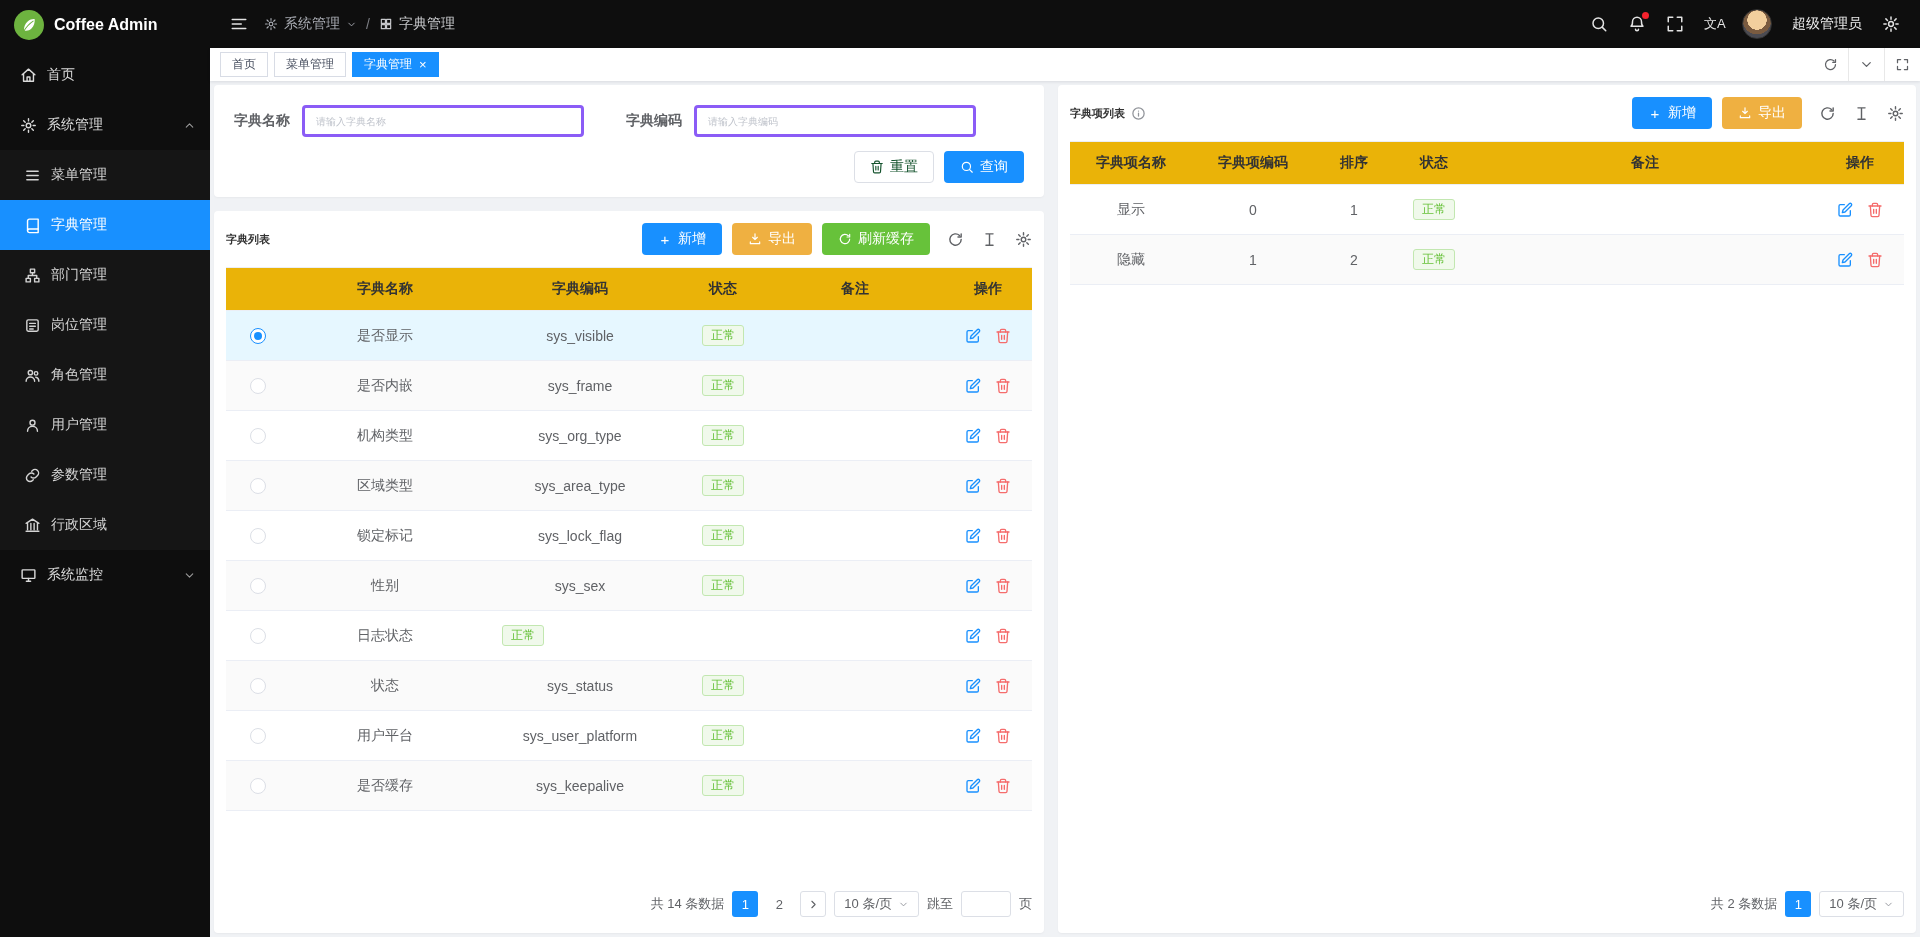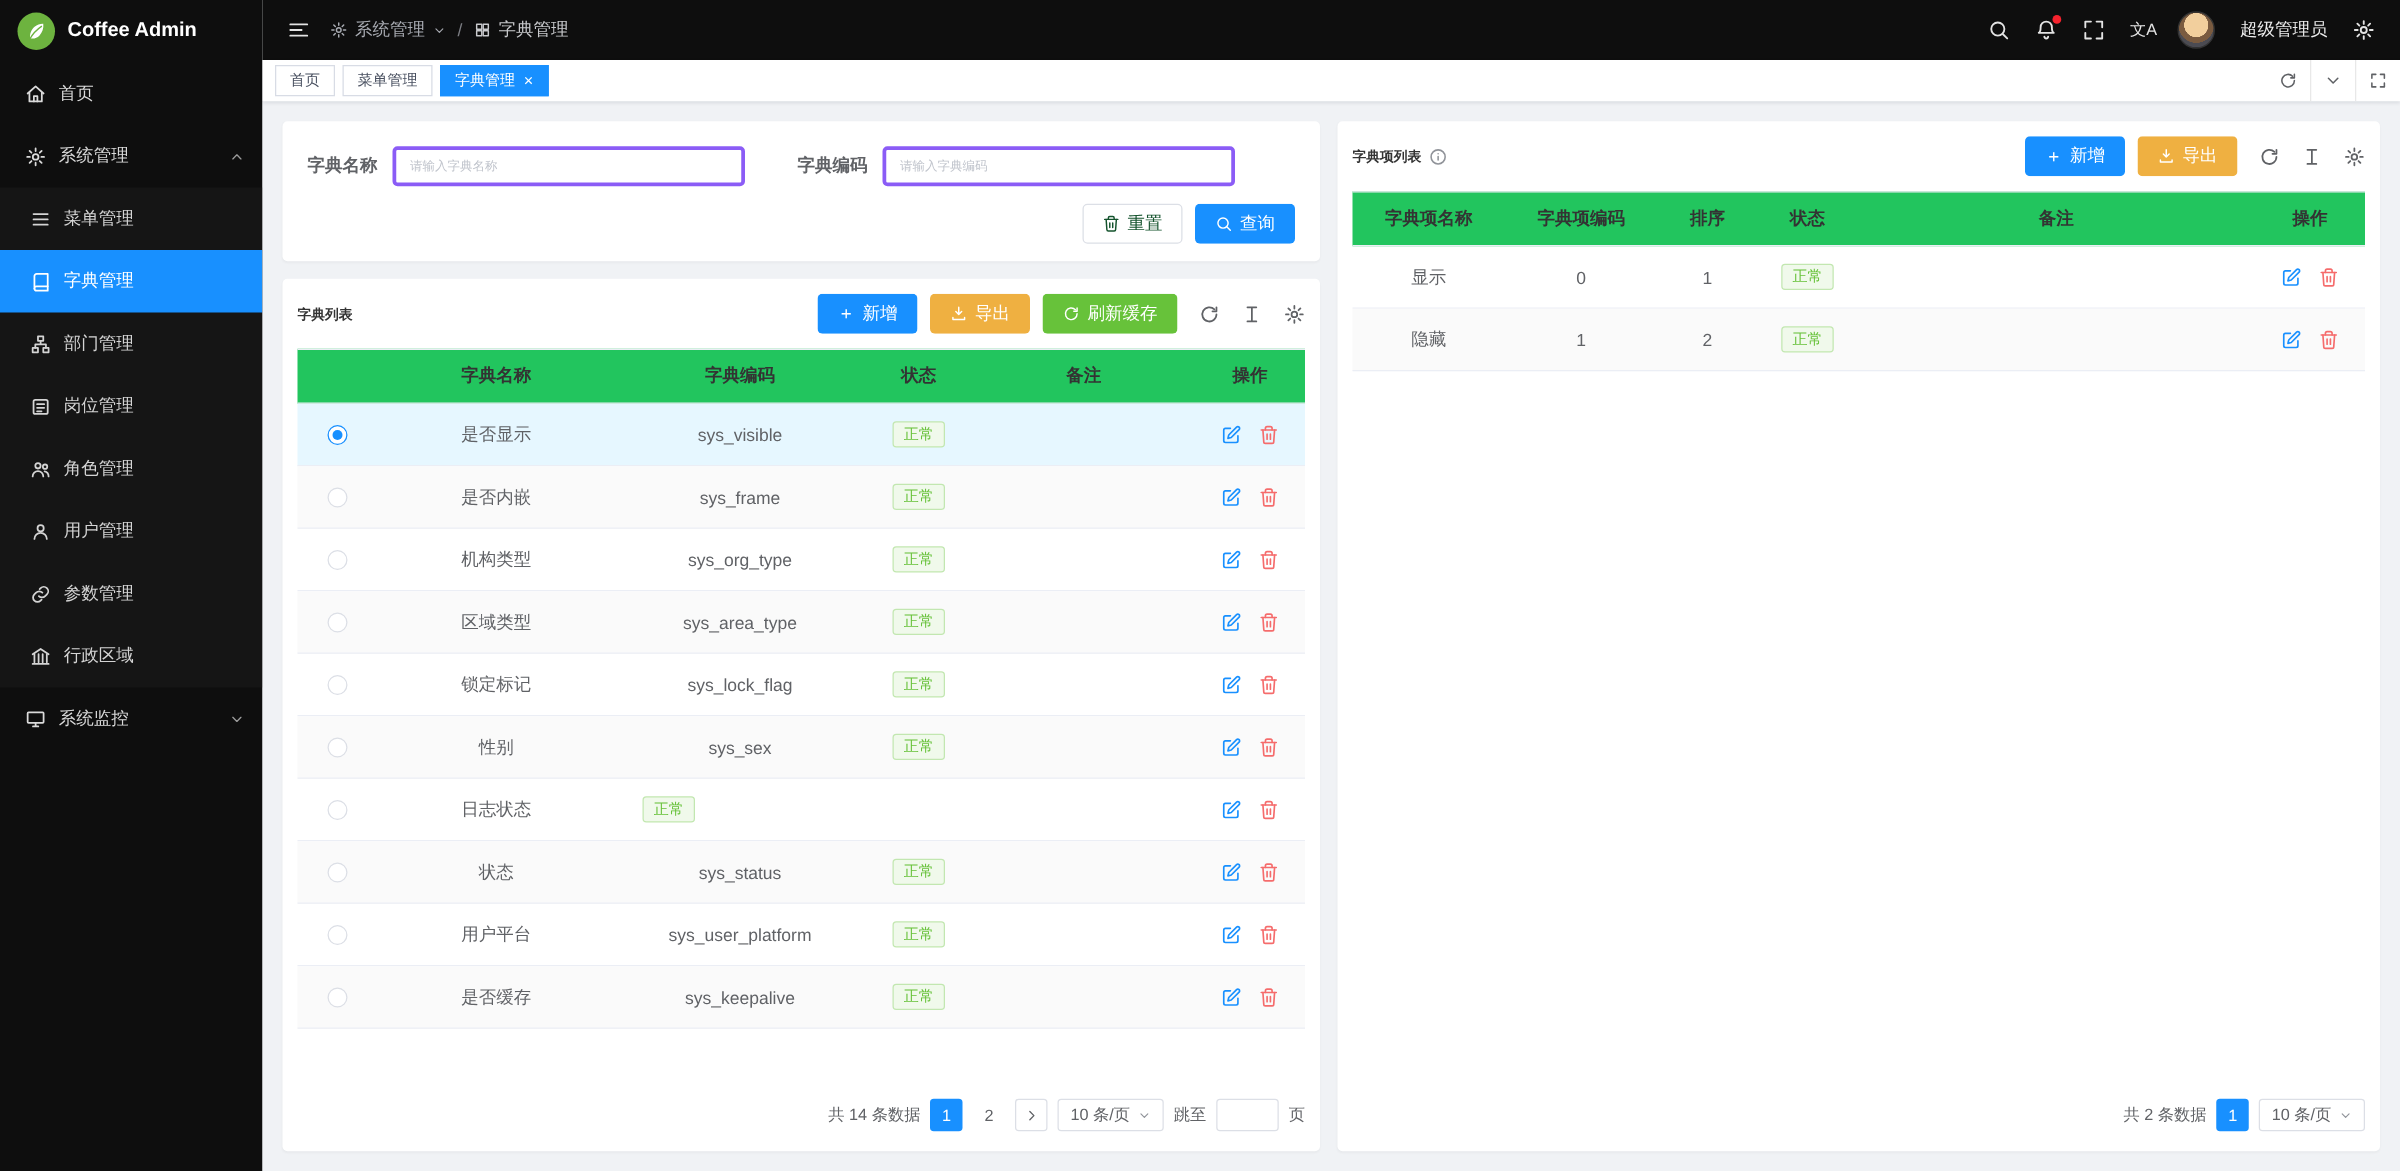--- a/index.html
+++ b/index.html
@@ -47,21 +47,21 @@
   .tabs{display:flex;align-items:center}
   .tab{height:25px;display:inline-flex;align-items:center;gap:7px;padding:0 11px;border:1px solid #d8dce5;background:#fff;color:#495060;font-size:12px;margin-right:6px;cursor:pointer;white-space:nowrap}
   .tab.active{background:#1890ff;border-color:#1890ff;color:#fff}
   .tab-close{font-size:13px;line-height:1;cursor:pointer}
   .tab-actions{margin-left:auto;display:flex;align-items:center;height:100%}
   .tab-action{width:36px;height:100%;display:flex;align-items:center;justify-content:center;color:#606266;cursor:pointer}
   .tab-action>span{width:15px;height:15px;display:block}
   .tab-action.bordered{border-left:1px solid #e8e8e8}
 
   
-  .content{flex:1;background:#f0f2f5;padding:16px;display:flex;gap:14px;min-height:0}
+  .content{flex:1;background:#f0f2f5;padding:4px;display:flex;gap:14px;min-height:0}
   .left-col{width:830px;flex-shrink:0;display:flex;flex-direction:column;gap:14px;min-height:0}
   .right-col{flex:1;min-width:0;display:flex;min-height:0}
   .card{background:#fff;border-radius:4px;box-shadow:0 1px 2px rgba(0,0,0,.04)}
 
   
   .search-card{padding:20px 20px 14px;flex-shrink:0}
   .form-row{display:flex;align-items:center}
   .form-group{display:flex;align-items:center}
   .form-group+.form-group{margin-left:42px}
   .form-label{font-weight:bold;color:#606266;margin-right:12px;font-size:14px;white-space:nowrap}
@@ -77,21 +77,21 @@
 
   
   .list-card{flex:1;display:flex;flex-direction:column;min-height:0;width:100%}
   .card-header{height:56px;display:flex;align-items:center;padding:0 12px;flex-shrink:0}
   .card-title{font-size:11px;font-weight:bold;color:#333}
   .info-icon{width:15px;height:15px;color:#909399;margin-left:6px}
   .header-actions{margin-left:auto;display:flex;align-items:center;gap:10px}
   .tool-icon{width:17px;height:17px;color:#606266;cursor:pointer;margin-left:7px}
 
   .table{margin:0 12px;display:flex;flex-direction:column;min-height:0}
-  .thead{display:flex;background:#22c55e;height:44px;align-items:stretch;font-weight:bold;color:#333;border-top:1px solid #ebeef5;border-bottom:1px solid #ebeef5;flex-shrink:0}
+  .thead{display:flex;background:#eab308;height:44px;align-items:stretch;font-weight:bold;color:#333;border-top:1px solid #ebeef5;border-bottom:1px solid #ebeef5;flex-shrink:0}
   .trow{display:flex;height:50px;align-items:stretch;border-bottom:1px solid #ebeef5;font-size:14px;color:#606266;flex-shrink:0}
   .trow.striped{background:#fafafa}
   .trow.selected{background:#e6f7ff}
   .cell{display:flex;align-items:center;justify-content:center;text-align:center;padding:0 4px;overflow:hidden}
   .c0{width:64px}.c1{width:190px}.c2{width:200px}.c3{width:86px}.c4{flex:1}.c5{width:88px}
   .r0{width:122px}.r1{width:122px}.r2{width:80px}.r3{width:80px}.r4{flex:1}.r5{width:88px}
 
   .badge{font-size:12px;color:#67c23a;background:#f0f9eb;border:1px solid #c2e7b0;border-radius:3px;padding:2px 8px;line-height:1.3;white-space:nowrap}
   .radio{width:16px;height:16px;border-radius:50%;border:1px solid #dcdfe6;background:#fff;display:inline-block;position:relative;cursor:pointer}
   .radio.checked{border-color:#1890ff}

